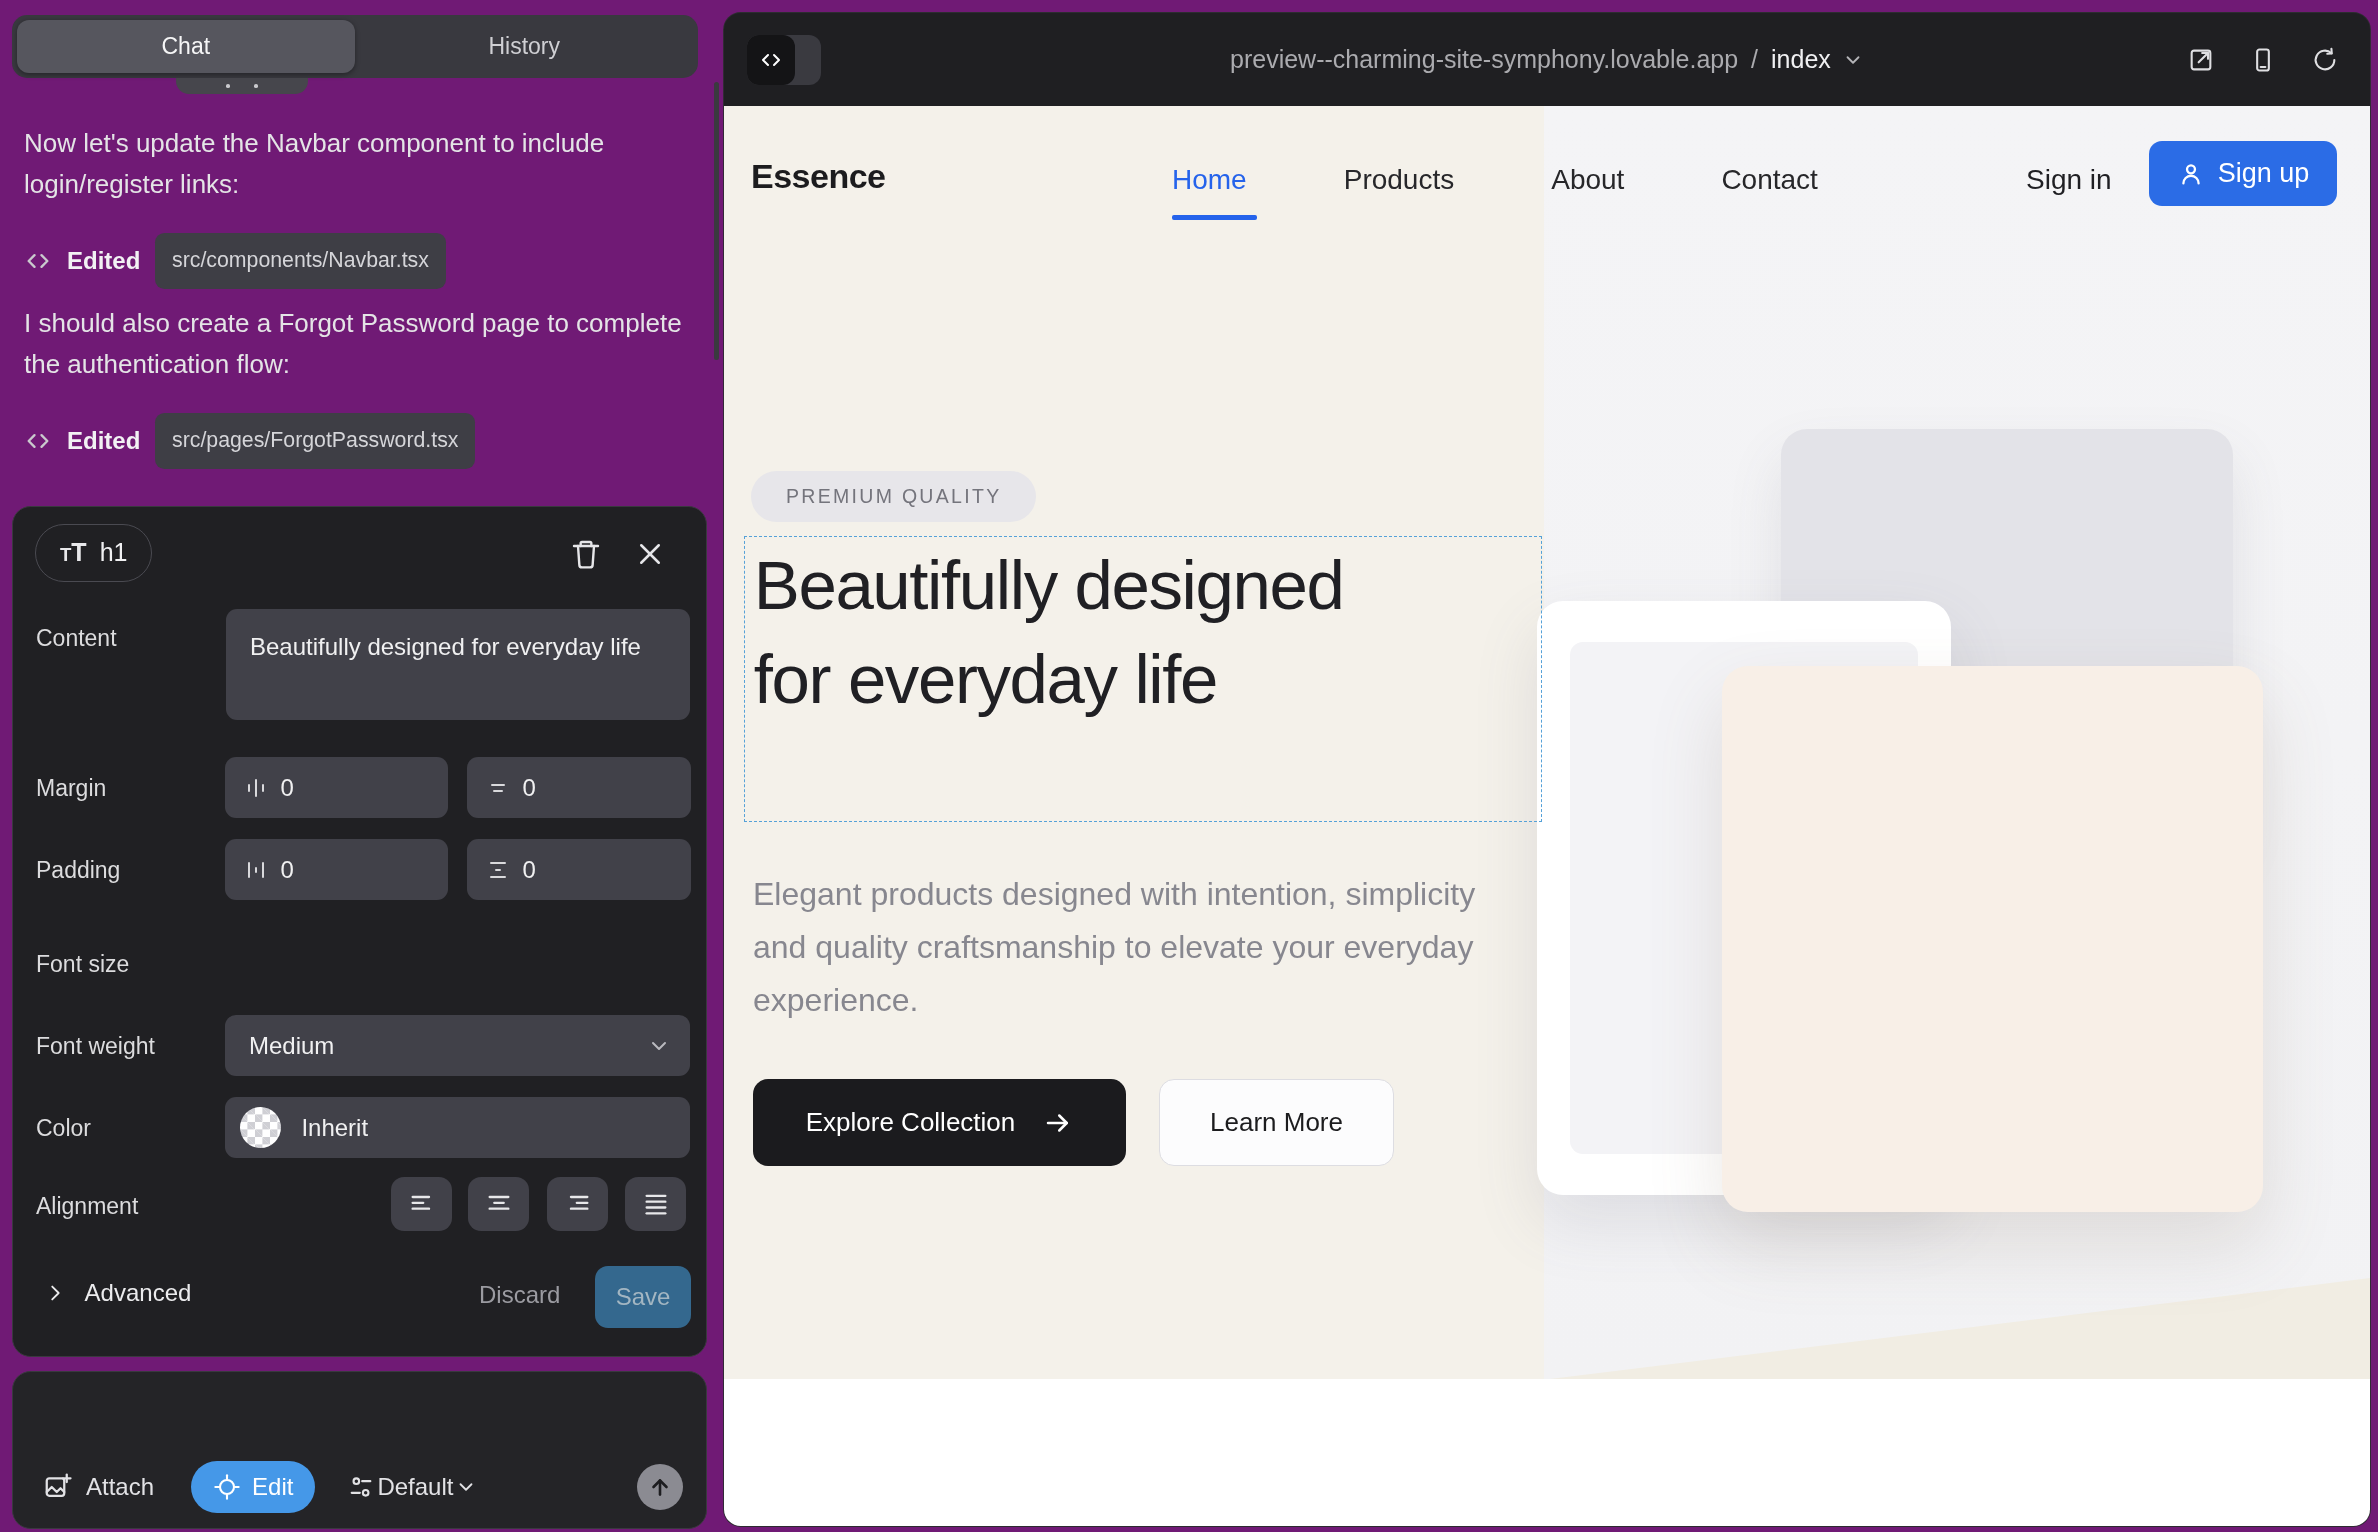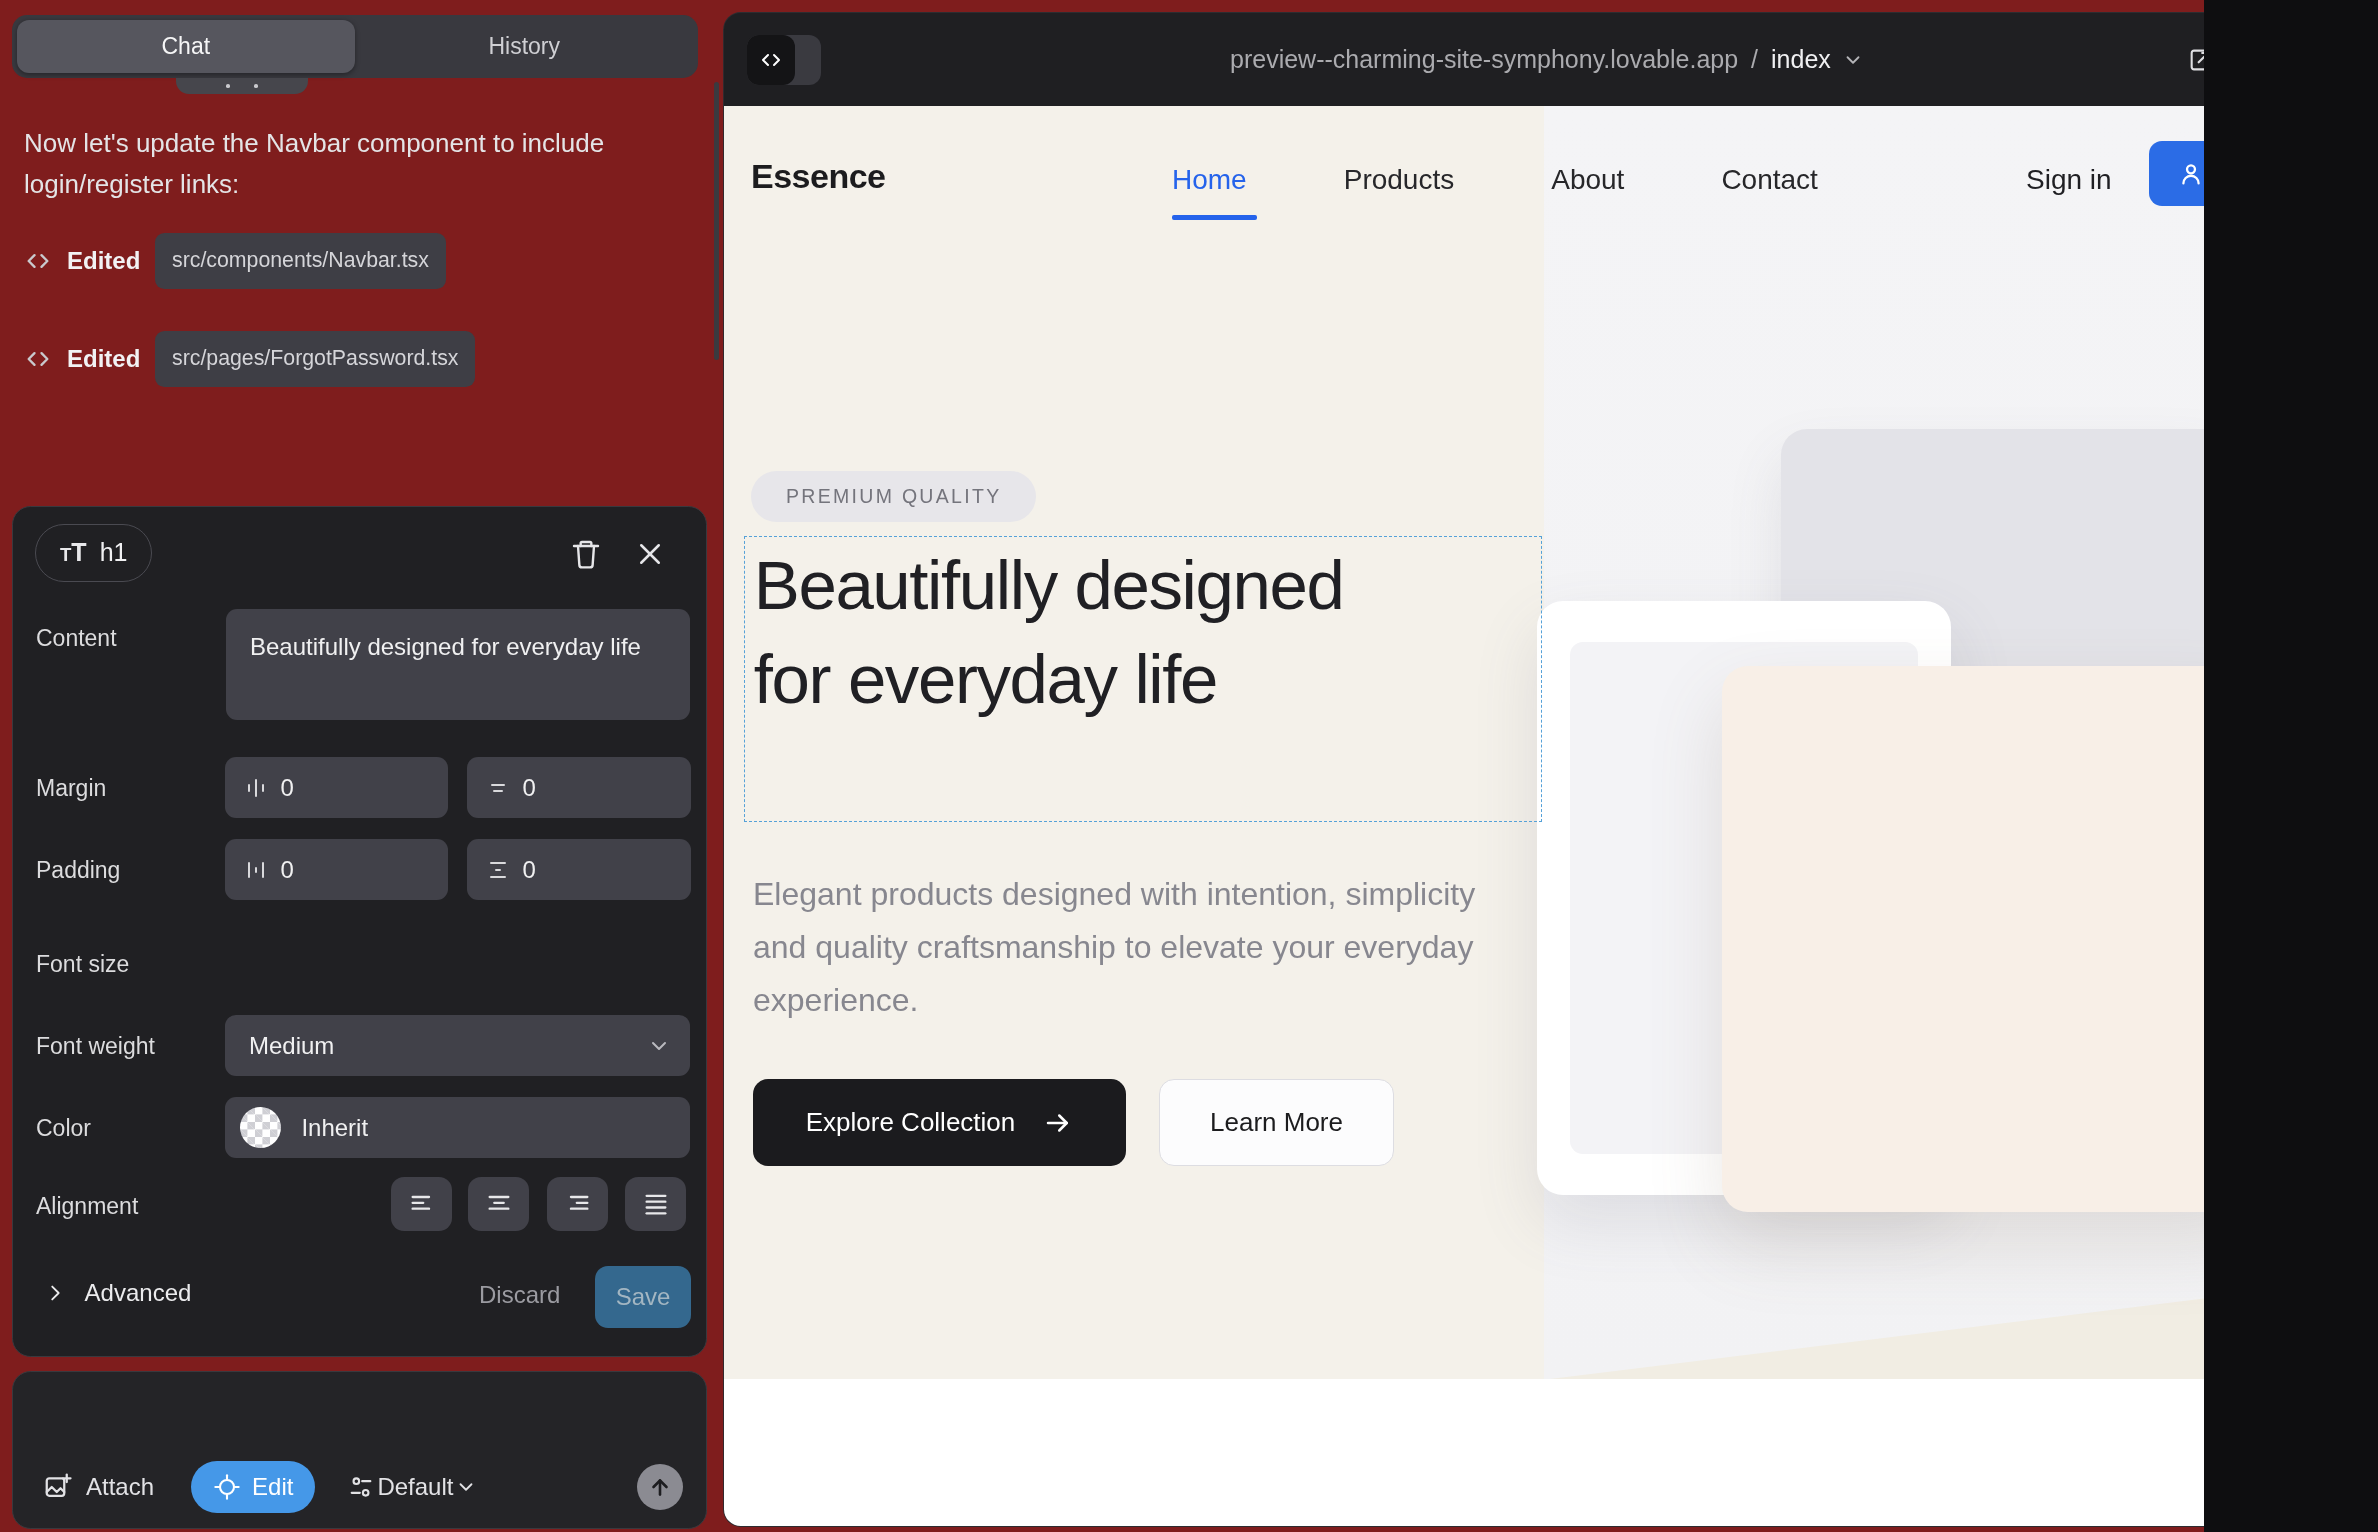--- a/index.html
+++ b/index.html
@@ -1,18 +1,18 @@
 <!DOCTYPE html>
 <html style="font-size:15px"><head>
 <meta charset="utf-8">
 <style>
   * { margin:0; padding:0; box-sizing:border-box; }
   html,body { background:#0e0e10; }
   body { font-family:"Liberation Sans", sans-serif; }
-  #app { position:relative; width:2204px; height:1532px; background:#7f1d1d; overflow:hidden; }
+  #app { position:relative; width:2378px; height:1532px; background:#701a75; overflow:hidden; }
 
   
   .chat-panel { position:absolute; left:0; top:0; width:724px; height:1532px; }
 
   .tabs { position:absolute; left:12px; top:15px; width:686px; height:63px;
           background:#39393f; border-radius:15px; display:flex; padding:4.6px; }
   .tab { flex:1; display:flex; align-items:center; justify-content:center;
          color:#cfcfd3; font-size:23px; border-radius:12px; cursor:pointer; }
   .tab.active { background:#56565e; color:#f5f5f6; box-shadow:0 1.9px 5.6px rgba(0,0,0,.35); }
 
@@ -167,20 +167,21 @@
               <polyline points="9 7 4 12 9 17"></polyline>
               <polyline points="15 7 20 12 15 17"></polyline>
             </svg>
         </span>
         <span class="edited-label">Edited</span>
         <span class="file-chip">src/components/Navbar.tsx</span>
       </div>
     </div>
 
     <div class="msg msg-2">
+      <p>I should also create a Forgot Password page to complete the authentication flow:</p>
       <div class="edited-row">
         <span class="code-ic">
           <svg width="28" height="28" viewBox="0 0 24 24" fill="none" stroke="currentColor" stroke-width="2" stroke-linecap="round" stroke-linejoin="round">
               <polyline points="9 7 4 12 9 17"></polyline>
               <polyline points="15 7 20 12 15 17"></polyline>
             </svg>
         </span>
         <span class="edited-label">Edited</span>
         <span class="file-chip">src/pages/ForgotPassword.tsx</span>
       </div>

